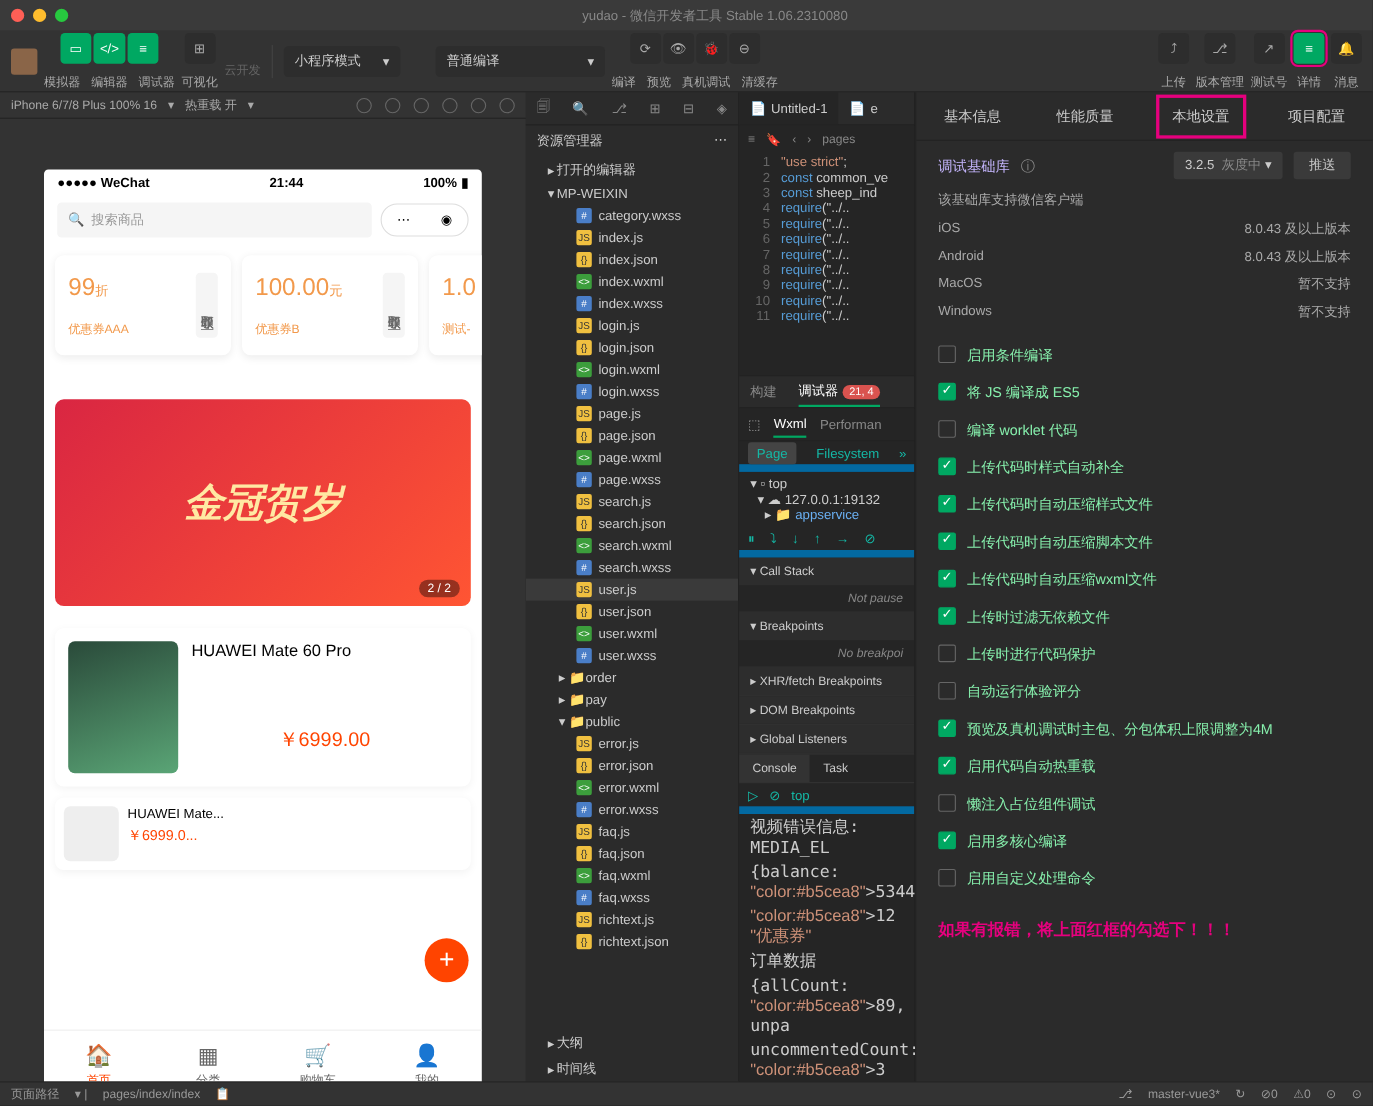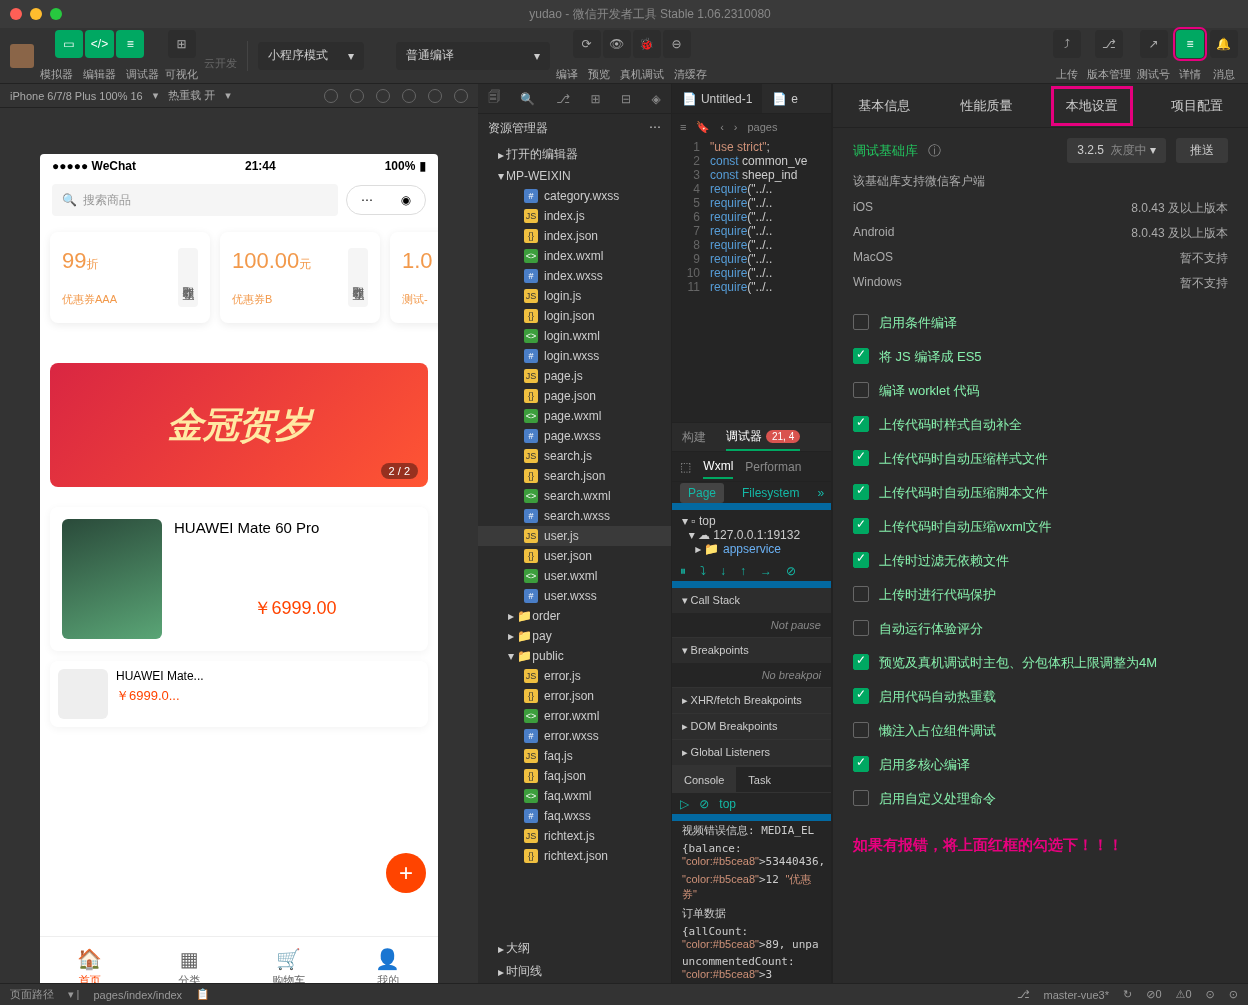--- a/index.html
+++ b/index.html
@@ -29,21 +29,21 @@
 .phonehead{height:44px;display:flex;align-items:center;padding:0 12px;gap:8px;}
 .search{flex:1;background:#f5f5f5;height:32px;border-radius:4px;display:flex;align-items:center;padding:0 10px;color:#999;gap:6px;}
 .capsule{width:80px;height:30px;border:1px solid #ddd;border-radius:15px;display:flex;align-items:center;justify-content:space-around;}
 .coupons{display:flex;gap:10px;padding:10px;overflow:hidden;}
 .coupon{min-width:160px;background:#fff;border-radius:8px;box-shadow:0 2px 8px rgba(0,0,0,0.08);display:flex;padding:16px 12px;}
 .coupon .l{flex:1;}
 .coupon .price{color:#f2994b;font-size:22px;font-weight:500;}
 .coupon .unit{font-size:12px;}
 .coupon .name{color:#f2994b;font-size:11px;margin-top:18px;}
 .coupon .btn{width:20px;background:#f5f5f5;border-radius:4px;display:flex;align-items:center;justify-content:center;writing-mode:vertical-rl;font-size:12px;color:#666;padding:4px 0;}
-.banner{margin:30px 10px 10px;height:124px;background:linear-gradient(135deg,#d92642,#ff5533);border-radius:8px;position:relative;display:flex;align-items:center;justify-content:center;color:#ffe9a3;font-size:36px;font-weight:bold;font-style:italic;}
+.banner{margin:30px 10px 10px;height:188px;background:linear-gradient(135deg,#d92642,#ff5533);border-radius:8px;position:relative;display:flex;align-items:center;justify-content:center;color:#ffe9a3;font-size:36px;font-weight:bold;font-style:italic;}
 .banner .pager{position:absolute;right:10px;bottom:8px;background:rgba(0,0,0,0.4);color:#fff;font-size:11px;padding:2px 8px;border-radius:10px;font-style:normal;font-weight:normal;}
 .product{margin:10px;background:#fff;border-radius:8px;display:flex;padding:12px;gap:12px;box-shadow:0 2px 8px rgba(0,0,0,0.05);}
 .pimg{width:100px;height:120px;background:linear-gradient(160deg,#2a4a3a,#5aa576);border-radius:6px;}
 .pinfo{flex:1;}
 .pname{font-size:15px;font-weight:500;margin-bottom:60px;}
 .pprice{color:#ff4400;font-size:18px;font-weight:500;text-align:center;}
 .prow{display:flex;gap:10px;margin:0 10px;}
 .pcard{flex:1;background:#fff;border-radius:8px;padding:8px;display:flex;gap:8px;box-shadow:0 2px 8px rgba(0,0,0,0.05);}
 .pcimg{width:50px;height:50px;background:#eee;border-radius:6px;}
 .pcinfo{flex:1;overflow:hidden;}
@@ -83,27 +83,27 @@
 .dbgtool.active{background:#444;border-radius:3px;}
 .dbgrow{height:28px;display:flex;align-items:center;padding:0 8px;gap:10px;color:#14b8a6;border-bottom:7px solid #0369a1;}
 .panel{border-bottom:1px solid #333;}
 .panelhead{padding:6px 10px;background:#2d2d2d;font-size:11px;color:#ccc;cursor:pointer;}
 .panelbody{padding:6px 10px;font-size:11px;color:#888;font-style:italic;text-align:right;}
 .tree{padding:4px 10px;font-size:12px;}
 .console{flex:1;display:flex;flex-direction:column;border-top:1px solid #333;}
 .conshead{display:flex;height:26px;align-items:center;border-bottom:1px solid #333;}
 .constab{padding:0 12px;height:100%;display:flex;align-items:center;font-size:11px;cursor:pointer;}
 .constab.active{background:#333;}
-.consline{padding:2px 10px;font-family:Menlo,monospace;font-size:11px;}
+.consline{padding:2px 10px;font-family:Menlo,monospace;font-size:15px;}
 .settings{width:416px;background:#2b2b2b;border-left:1px solid #222;padding:0;}
 .settabs{height:44px;display:flex;align-items:center;justify-content:space-around;border-bottom:1px solid #222;}
 .settab{color:#ccc;font-size:13px;cursor:pointer;padding:8px 12px;}
 .settab.active{border:3px solid #e6007e;}
 .setrow{display:flex;align-items:center;padding:10px 20px;gap:10px;font-size:13px;}
-.setlabel{color:#22c55e;}
+.setlabel{color:#c4b5fd;}
 .setselect{background:#3a3a3a;padding:4px 10px;border-radius:3px;color:#ccc;font-size:12px;cursor:pointer;}
 .setbtn{background:#3a3a3a;padding:4px 14px;border-radius:3px;color:#ccc;font-size:12px;cursor:pointer;}
 .infobox{margin:0 20px 10px;color:#aaa;font-size:12px;}
 .infoline{display:flex;justify-content:space-between;padding:4px 0;}
 .checkrow{display:flex;align-items:flex-start;padding:8px 20px;gap:10px;font-size:13px;color:#86efac;}
 .checkbox{width:16px;height:16px;border:1px solid #666;border-radius:2px;flex-shrink:0;cursor:pointer;}
 .checkbox.on{background:#00a862;border-color:#00a862;position:relative;}
 .checkbox.on::after{content:"✓";color:#fff;position:absolute;top:-2px;left:2px;font-size:12px;}
 .highlight{border:2px solid #e6007e;border-radius:3px;padding:8px 20px;margin:0 2px;}
 .note{color:#e6007e;font-size:15px;font-weight:bold;padding:20px;}

